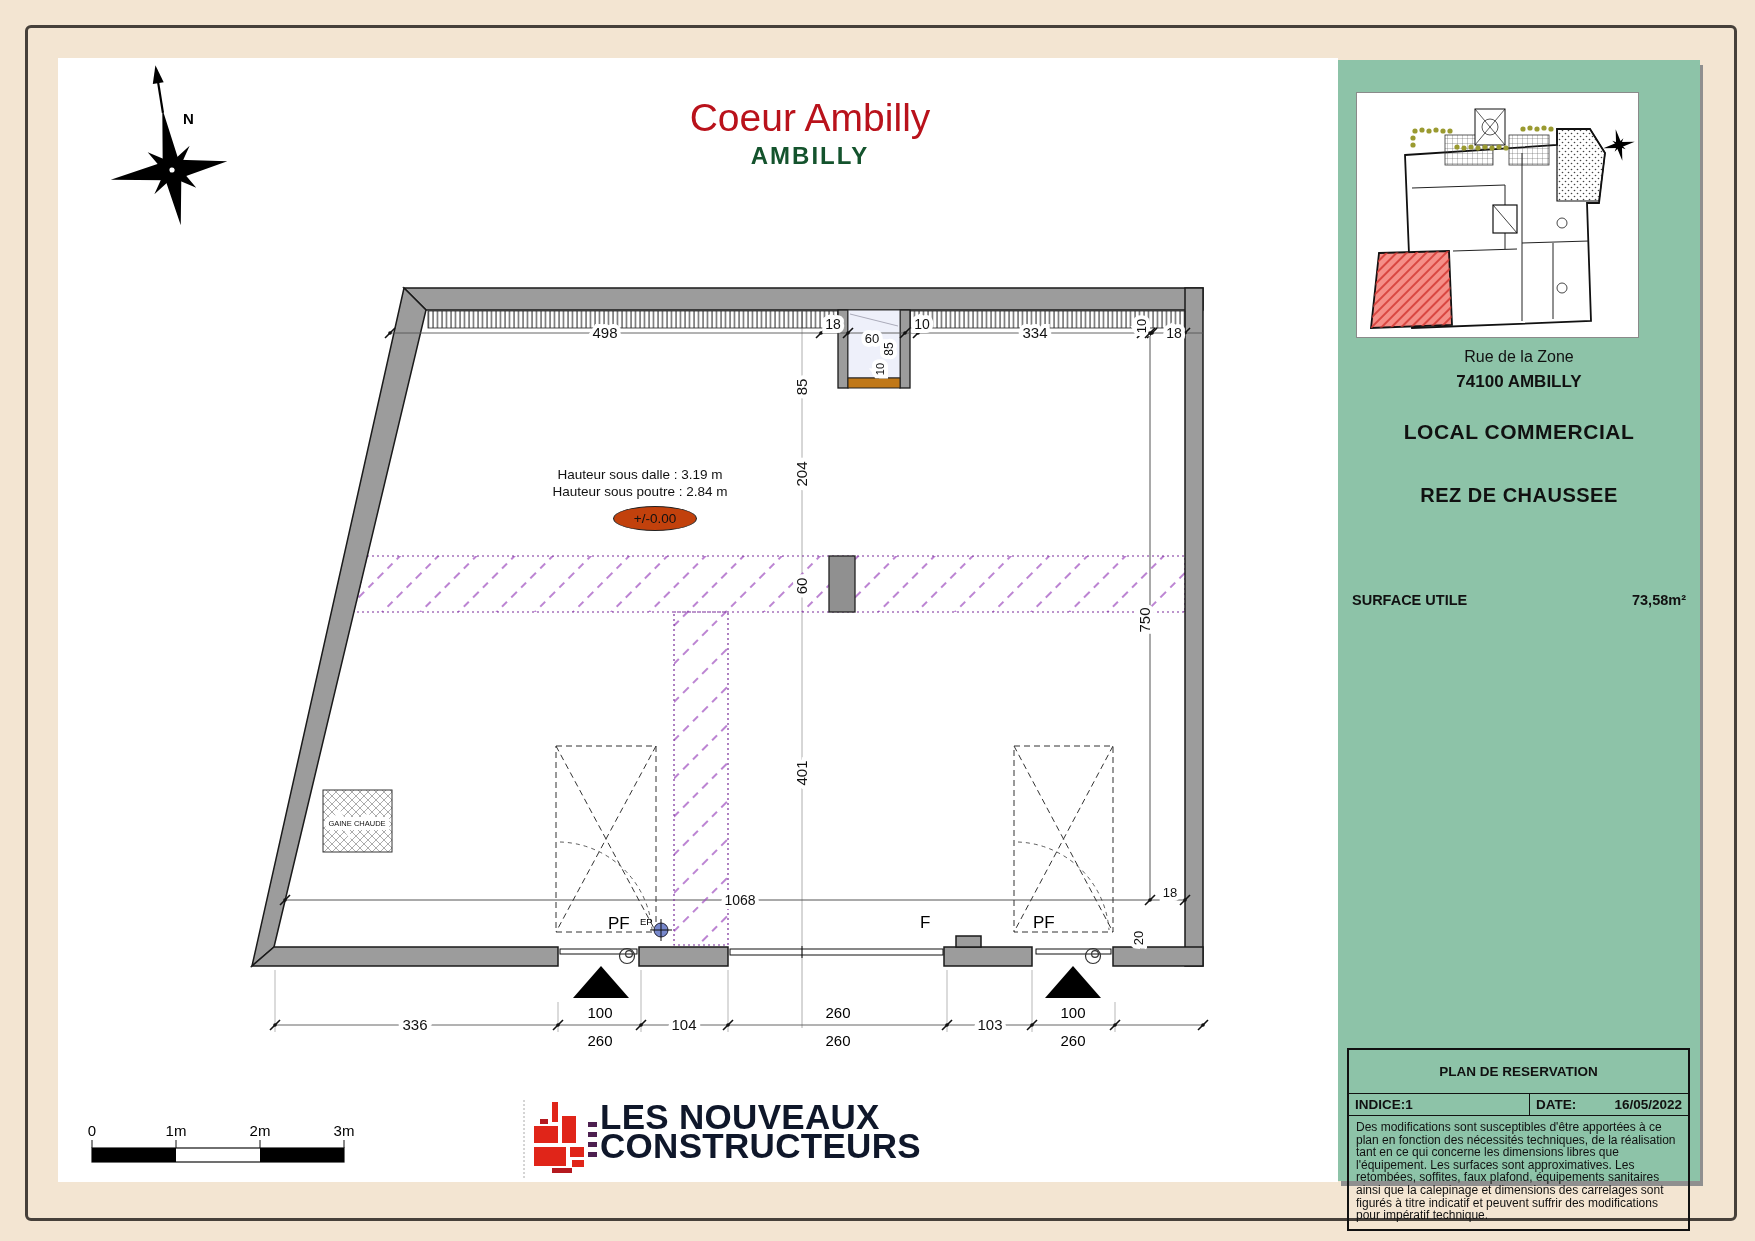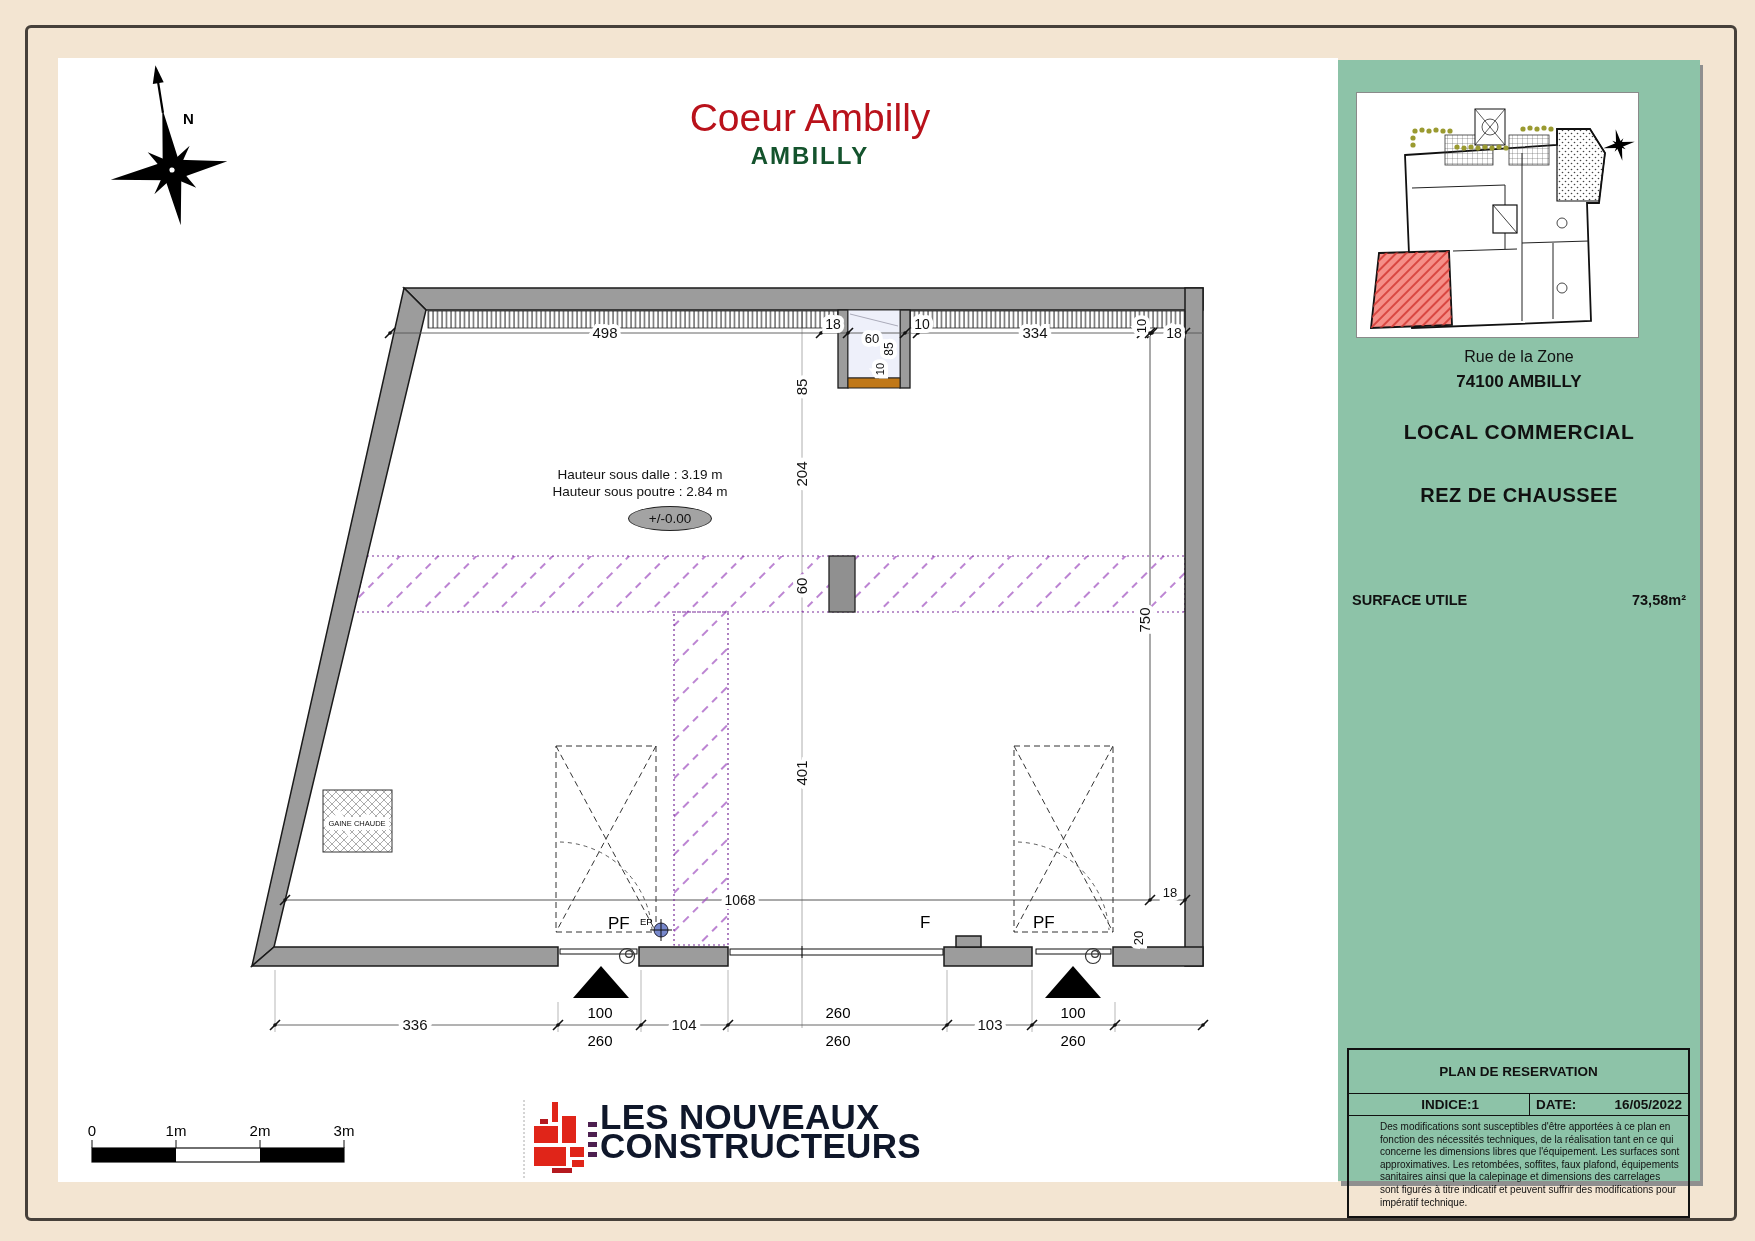--- a/index.html
+++ b/index.html
@@ -6,38 +6,38 @@
   body{width:1755px;height:1241px;background:#f3e5d2;position:relative;overflow:hidden;
        font-family:"Liberation Sans",sans-serif;color:#111;}
   .frame{position:absolute;left:25px;top:25px;width:1706px;height:1190px;
          border:3px solid #46403a;border-radius:6px;}
   .sheet{position:absolute;left:58px;top:58px;width:1280px;height:1124px;background:#ffffff;}
   .titleblock{position:absolute;left:58px;top:96px;width:1504px;text-align:center;}
   .title1{font-size:39px;color:#b9121b;letter-spacing:0;}
   .title2{font-size:24px;font-weight:bold;color:#14532d;letter-spacing:2px;margin-top:2px;}
   .hauteur{position:absolute;left:500px;top:466px;width:280px;text-align:center;
            font-size:13.5px;line-height:17px;color:#111;}
-  .oval{position:absolute;left:628px;top:506px;width:82px;height:23px;border:1.3px solid #222;
-        border-radius:50%;font-size:13.5px;display:flex;align-items:center;justify-content:center;background:#a3a3a3;}
+  .oval{position:absolute;left:613px;top:506px;width:82px;height:23px;border:1.3px solid #222;
+        border-radius:50%;font-size:13.5px;display:flex;align-items:center;justify-content:center;background:#c2410c;}
   .panel{position:absolute;left:1338px;top:60px;width:362px;height:1121px;background:#8dc3a8;
          box-shadow:3px 5px 0 #8f8f8f;}
   .inset{position:absolute;left:18px;top:32px;width:281px;height:244px;background:#fff;border:1px solid #8a8a8a;}
   .addr1{position:absolute;left:0;top:288px;width:100%;text-align:center;font-size:16px;}
   .addr2{position:absolute;left:0;top:312px;width:100%;text-align:center;font-size:17px;font-weight:bold;}
   .ptype{position:absolute;left:0;top:360px;width:100%;text-align:center;font-size:21px;font-weight:bold;letter-spacing:.5px;}
   .plevel{position:absolute;left:0;top:424px;width:100%;text-align:center;font-size:20px;font-weight:bold;letter-spacing:.5px;}
   .surfrow{position:absolute;left:14px;top:532px;width:334px;display:flex;justify-content:space-between;
            font-size:14.5px;font-weight:bold;}
   .restable{position:absolute;left:9px;top:988px;width:339px;border:2px solid #111;background:transparent;}
   .rt-head{border-bottom:1.6px solid #111;text-align:center;font-size:13.5px;font-weight:bold;padding:14px 0;}
   .rt-row{display:flex;border-bottom:1.6px solid #111;font-size:13.5px;font-weight:bold;}
   .rt-cell{display:flex;padding:3px 6px;}
-  .rt-c1{width:168px;border-right:1.6px solid #111;justify-content:flex-end;}
+  .rt-c1{width:168px;border-right:1.6px solid #111;justify-content:flex-start;}
   .rt-c2{flex:1;justify-content:space-between;}
-  .rt-note{font-size:10px;line-height:12.6px;padding:5px 7px 7px 7px;margin-left:24px;}
+  .rt-note{font-size:12px;line-height:12.6px;padding:5px 7px 7px 7px;}
   .logotext{position:absolute;left:600px;top:1102px;font-size:35px;font-weight:800;
             color:#0f172a;line-height:29px;letter-spacing:.3px;}
   svg text{font-family:"Liberation Sans",sans-serif;}
   .halo{paint-order:stroke;stroke:#ffffff;stroke-width:8px;fill:#111;}
 </style>
 </head>
 <body>
 
 <div class="frame"></div>
 <div class="sheet"></div>

